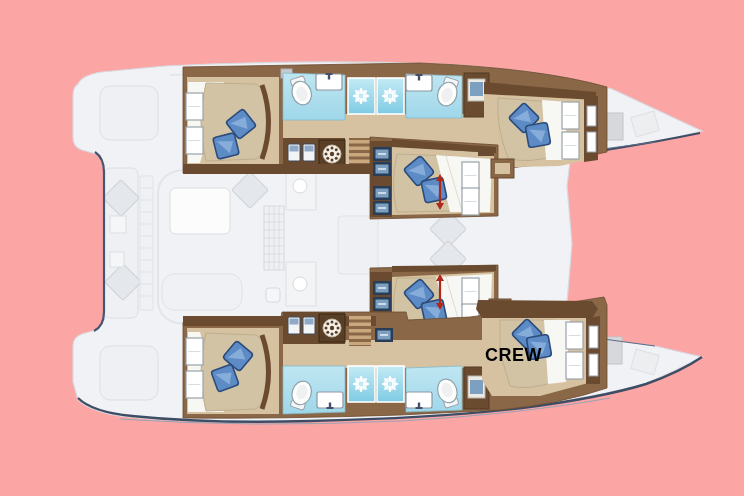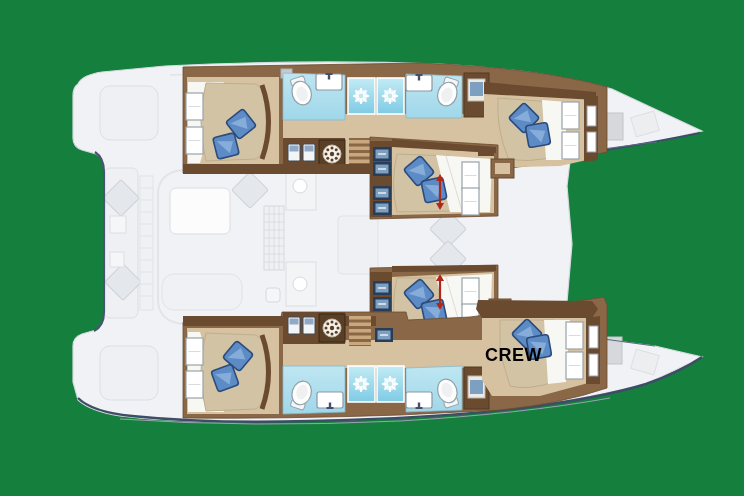--- a/index.html
+++ b/index.html
@@ -1,16 +1,16 @@
 <!DOCTYPE html>
 <html><head>
 <meta charset="utf-8">
 <style>
   html,body{margin:0;padding:0;background:#fff;}
-  .stage{position:relative;width:744px;height:496px;background:#15803d;overflow:hidden;
+  .stage{position:relative;width:744px;height:496px;background:#fca5a5;overflow:hidden;
          font-family:"Liberation Sans",sans-serif;}
   svg{display:block;}
   text.crew{font-family:"Liberation Sans",sans-serif;font-weight:800;font-size:18px;
             letter-spacing:.5px;fill:#000;}
 </style>
 </head>
 <body>
 
 <div class="stage">
 <svg width="744" height="496" viewBox="0 0 744 496">

